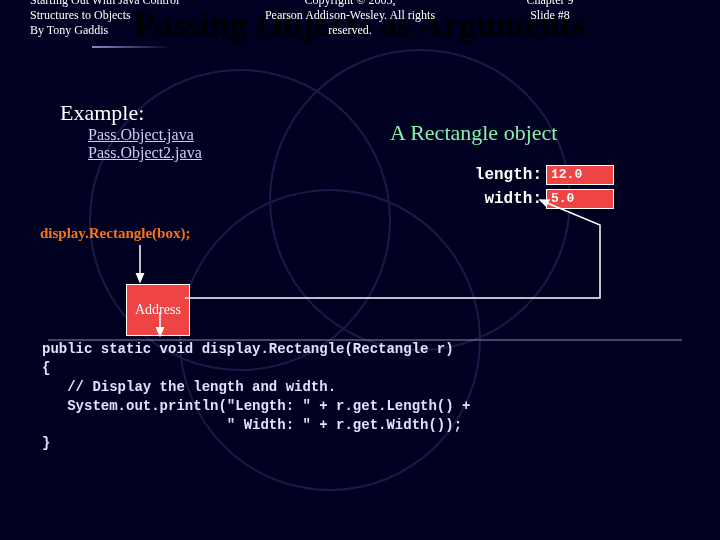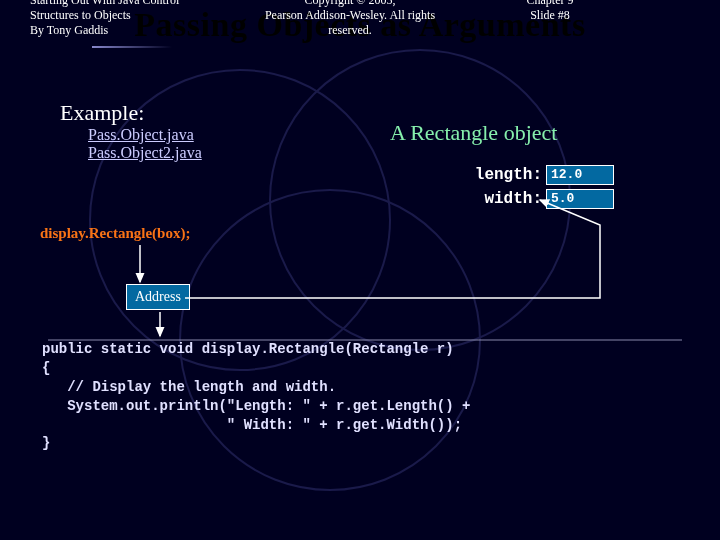--- a/index.html
+++ b/index.html
@@ -67,38 +67,38 @@
     top: 165px;
     left: 464px;
     color: #fff;
     font-family: "Courier New", monospace;
     font-weight: bold;
     font-size: 16px;
   }
   .field-row { display: flex; align-items: center; margin-bottom: 4px; }
   .field-label { text-align: right; width: 78px; margin-right: 4px; }
   .field-box {
-    background: #0369a1;
+    background: #ef4444;
     border: 1.5px solid #ffffff;
     width: 68px;
     height: 20px;
     color: #fff;
     font-size: 13px;
     padding: 0 4px;
     line-height: 18px;
   }
   .address-box {
     position: absolute;
     top: 284px;
     left: 126px;
     border: 1.5px solid #fff;
-    background: #0369a1;
+    background: #ef4444;
     color: #fff;
     font-size: 14px;
-    padding: 4px 8px;
+    padding: 17px 8px;
   }
   .code-block {
     position: absolute;
     top: 340px;
     left: 42px;
     width: 640px;
     color: #e0e0ff;
     font-family: "Courier New", monospace;
     font-weight: bold;
     font-size: 14px;

